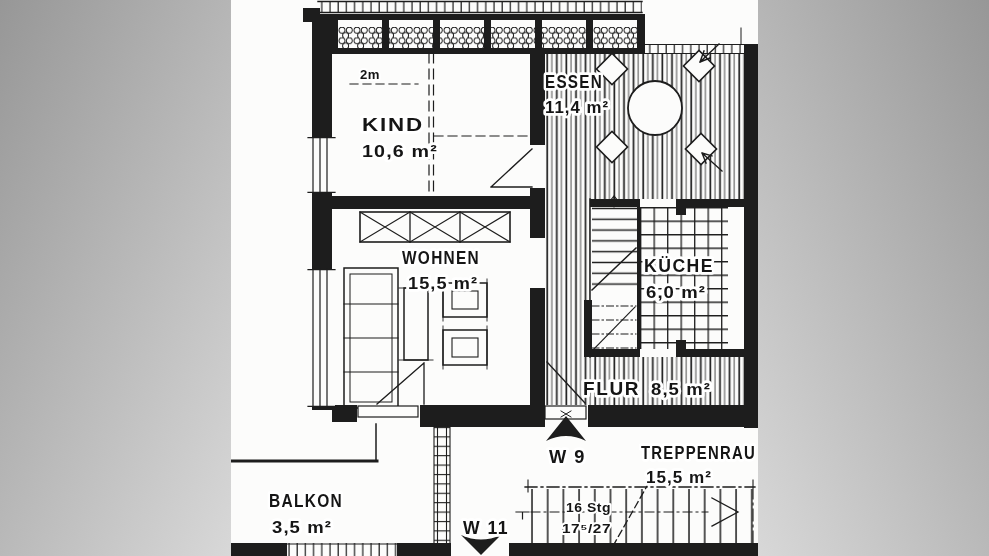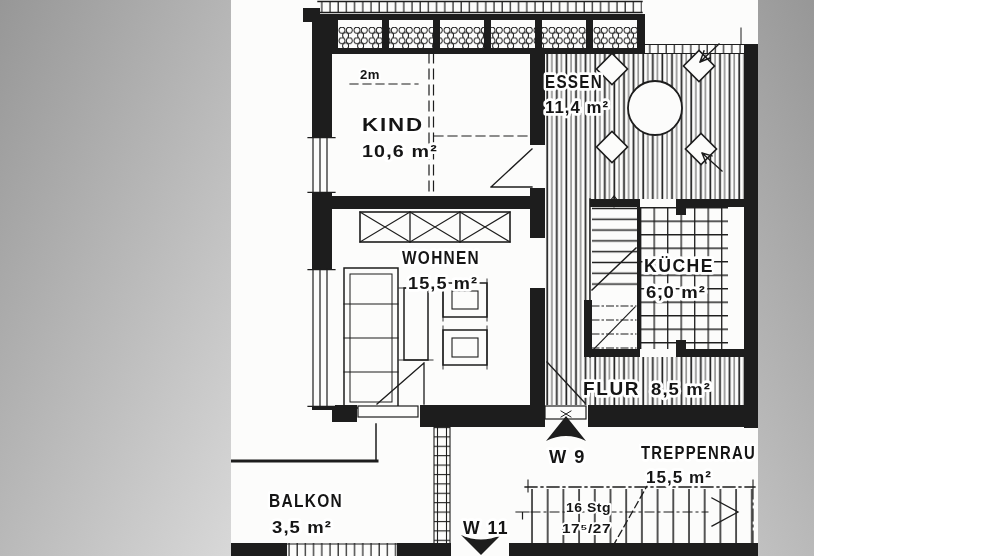--- a/index.html
+++ b/index.html
@@ -2,21 +2,21 @@
 <html style="--ink: #1d1d1d; --paper: #fcfcfb; --border_dark: #979797; --border_light: #d8d8d8;"><head>
 <meta charset="utf-8">
 <style>
   :root{
     --ink:#1d1d1d;
     --paper:#fcfcfb;
     --border_dark:#979797;
     --border_light:#d8d8d8;
   }
   html,body{margin:0;padding:0;background:#ffffff;}
-  .stage{position:relative;width:814px;height:556px;overflow:hidden;background:var(--paper);
+  .stage{position:relative;width:989px;height:556px;overflow:hidden;background:var(--paper);
          font-family:"Liberation Sans",sans-serif;}
   .border{position:absolute;top:0;height:556px;width:231px;}
   .border.left{left:0;background:linear-gradient(115deg,var(--border_dark),var(--border_light));}
   .border.right{right:0;background:linear-gradient(245deg,var(--border_dark),var(--border_light));}
   svg{position:absolute;left:231px;top:0;}
   .w{fill:var(--ink);stroke:none;}
   .p{fill:var(--paper);stroke:none;}
   .ln{stroke:var(--ink);fill:none;stroke-linecap:square;}
   .fw{fill:var(--paper);stroke:var(--ink);}
   text{fill:#151515;paint-order:stroke;stroke:#ffffff;stroke-width:5.5px;stroke-linejoin:round;

